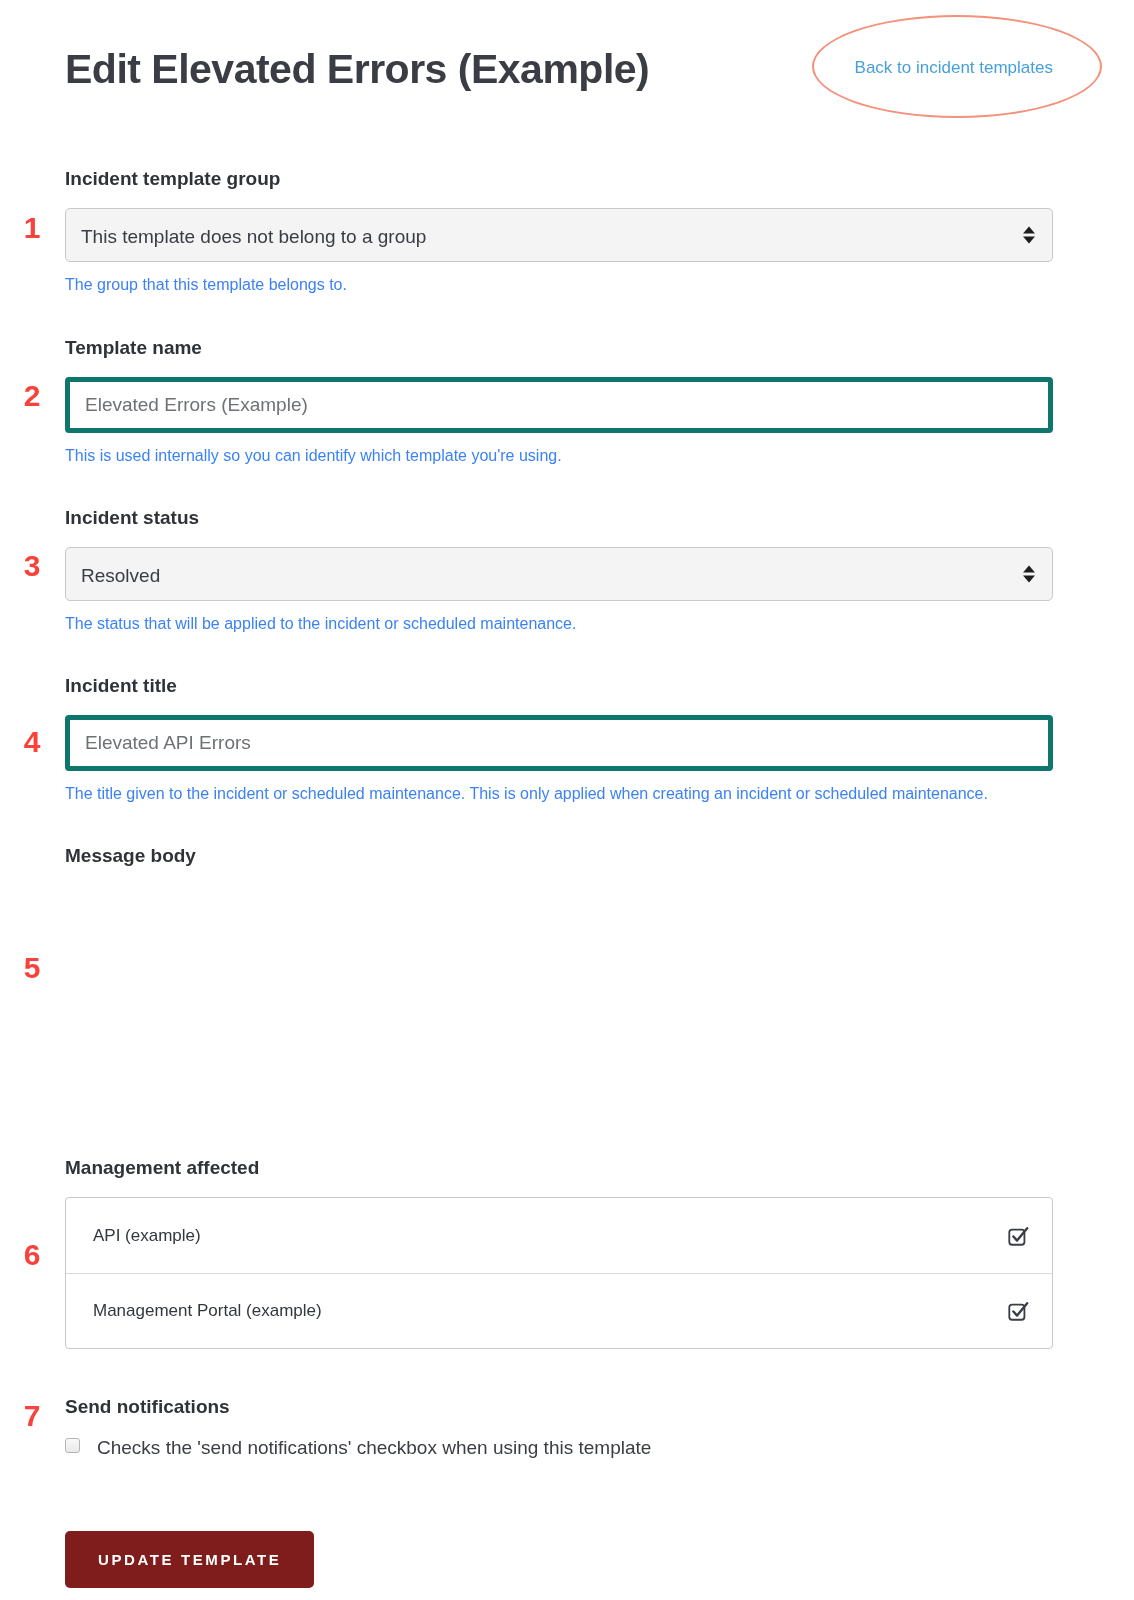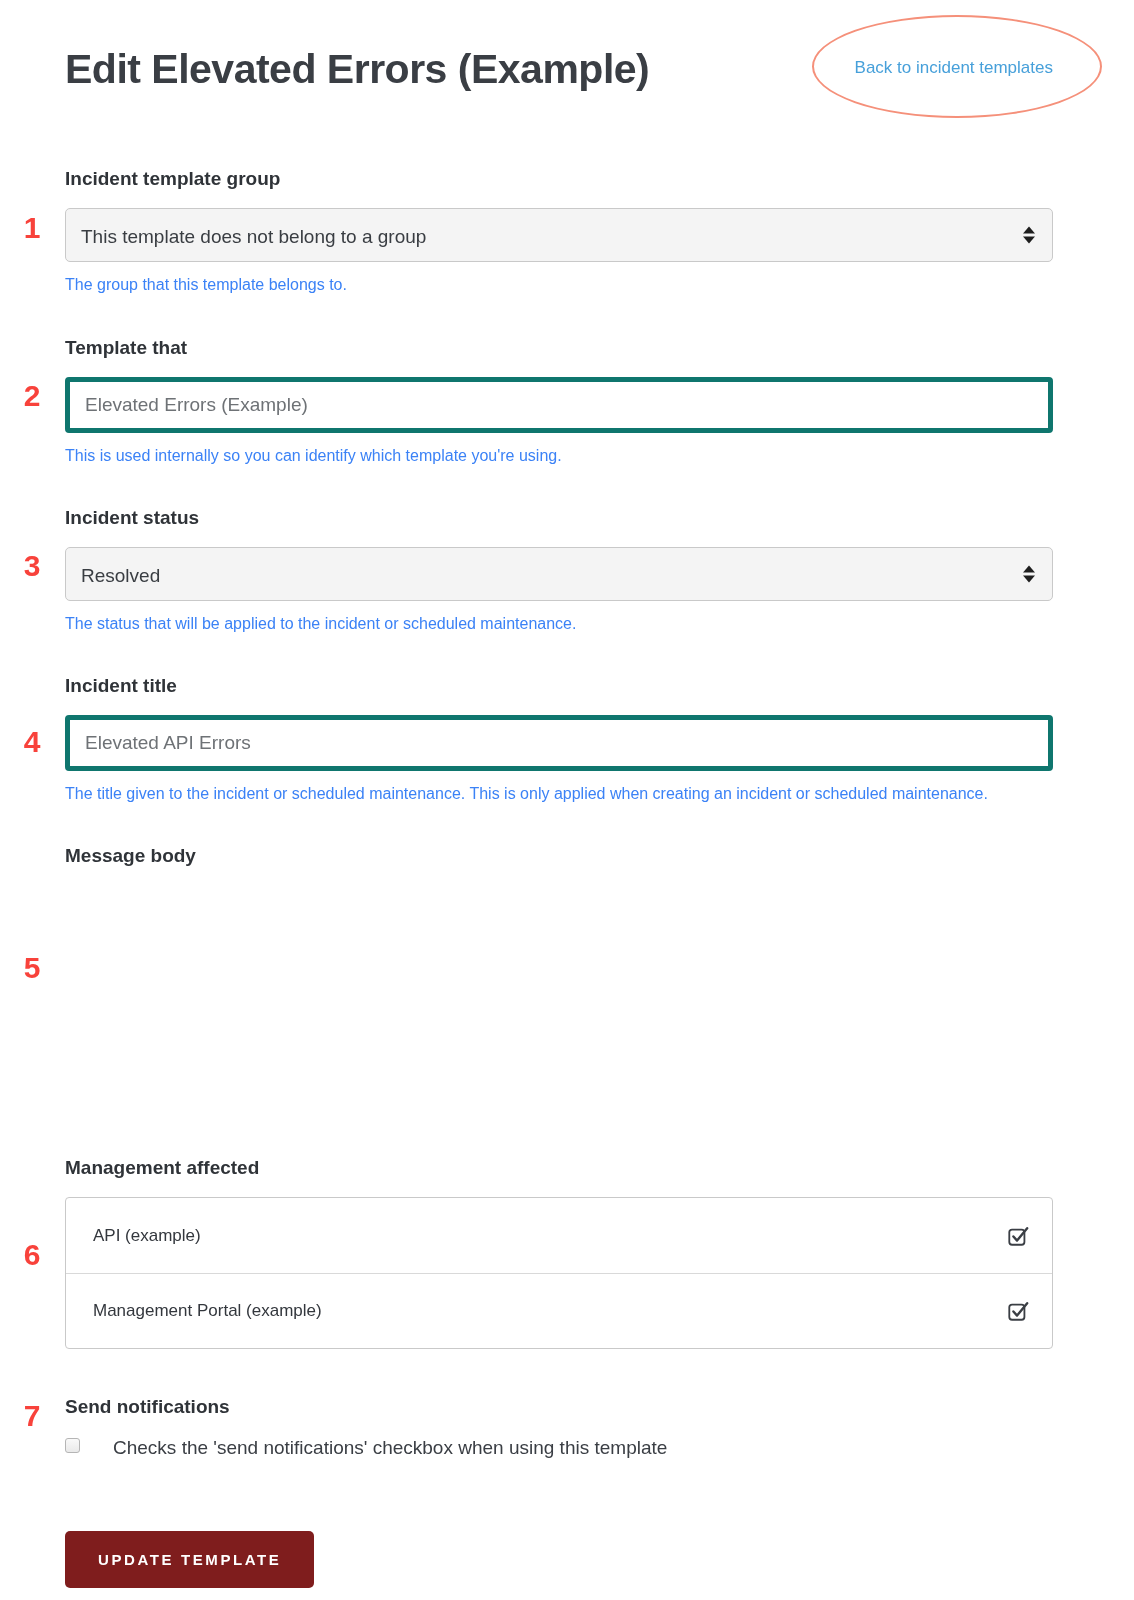--- a/index.html
+++ b/index.html
@@ -177,21 +177,20 @@
     font-size: 17px;
     color: #33373d;
   }
   .checkbox-checked { display: inline-flex; }
   
   .notify-row {
     display: flex;
     align-items: flex-start;
     margin-top: 18px;
     cursor: pointer;
-    gap: 16px;
   }
   .checkbox-unchecked {
     flex: 0 0 auto;
     width: 15px;
     height: 15px;
     margin-top: 2px;
     border: 1px solid #b5b5b5;
     border-radius: 3px;
     background: linear-gradient(#f9f9f9, #e9e9e9);
   }
@@ -243,21 +242,21 @@
       <span>This template does not belong to a group</span>
       <span class="select-arrows">
         <span class="arrow-up"></span>
         <span class="arrow-down"></span>
       </span>
     </div>
     <p class="help-text">The group that this template belongs to.</p>
   </div>
 
   <div class="group g2">
-    <label class="field-label">Template that</label>
+    <label class="field-label">Template name</label>
     <input type="text" class="text-input" value="Elevated Errors (Example)" style="">
     <p class="help-text">This is used internally so you can identify which template you're using.</p>
   </div>
 
   <div class="group g3">
     <label class="field-label">Incident status</label>
     <div class="select-box">
       <span>Resolved</span>
       <span class="select-arrows">
         <span class="arrow-up"></span>

